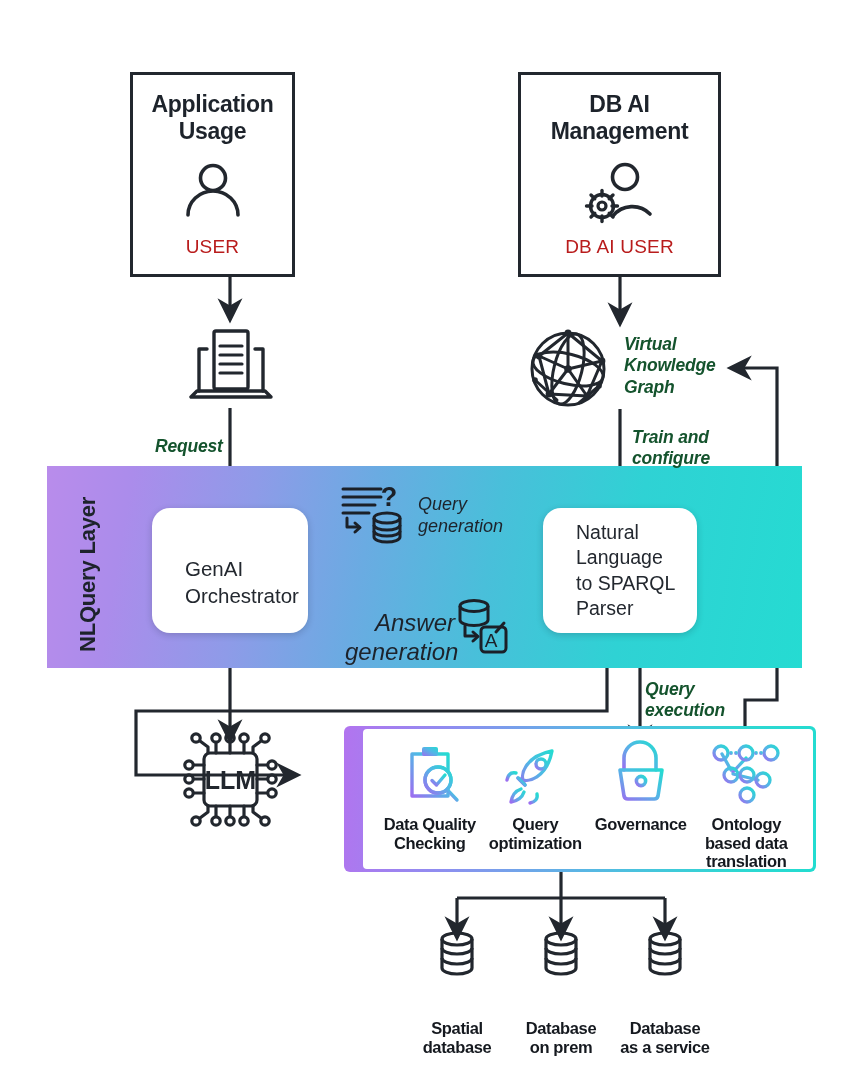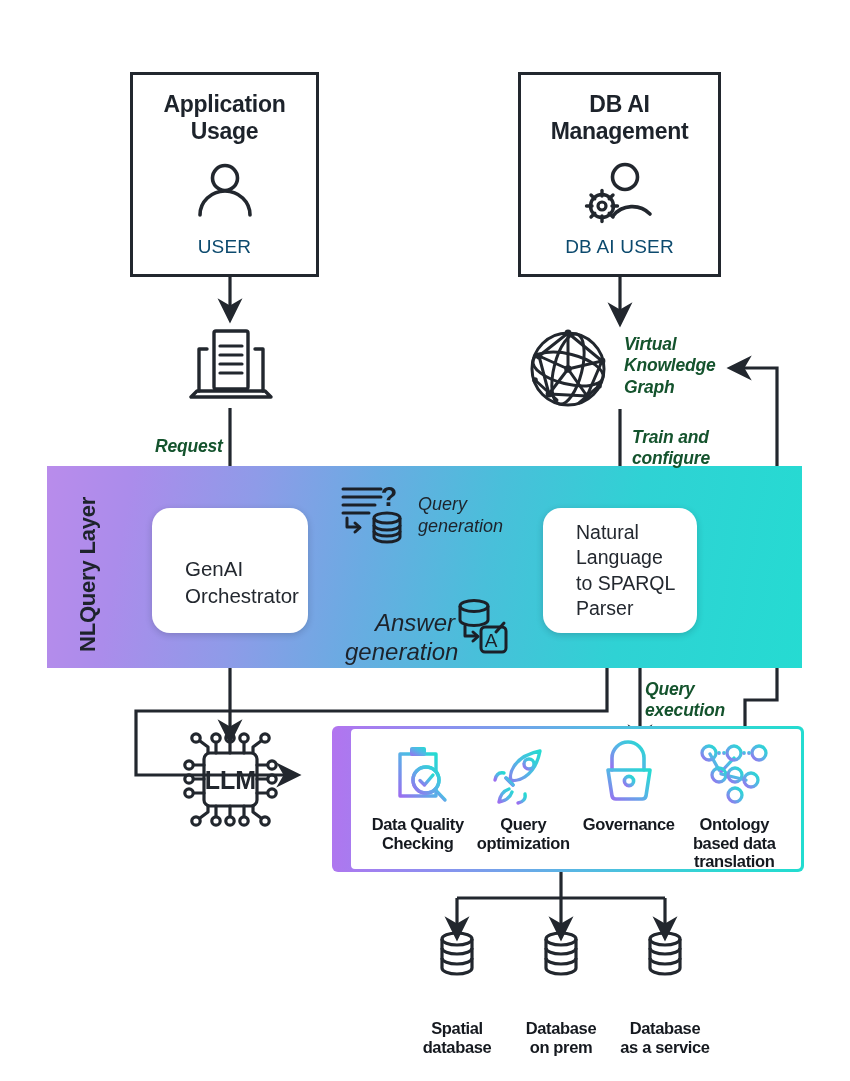--- a/index.html
+++ b/index.html
@@ -29,21 +29,21 @@
     font-weight: bold;
     font-size: 23px;
     color: #1d232b;
     text-align: center;
     line-height: 1.18;
     letter-spacing: -0.3px;
     margin-top: 16px;
   }
   .actor-role {
     font-size: 19px;
-    color: #0c4a6e;
+    color: #b91c1c;
     text-align: center;
     letter-spacing: 0.2px;
   }
   .actor-icon { flex: 1; display: flex; align-items: center; justify-content: center; }
 
   
   .proc-box {
     background: #ffffff;
     border-radius: 18px;
     box-shadow: 0 2px 7px rgba(20,25,40,0.20);
@@ -184,21 +184,21 @@
       <path d="M561,898 L561,930" marker-end="url(#ah)"></path>
       <path d="M665,898 L665,930" marker-end="url(#ah)"></path>
     </g>
   </svg>
 
   <div id="nlq-band" class="abs" style="left:47px; top:466px; width:755px; height:202px;"></div>
   <div class="abs" style="left:75px; top:652px; width:0; height:0;">
     <div id="nlq-band-title">NLQuery Layer</div>
   </div>
 
-  <div class="abs actor-box" style="left:130px; top:72px; width:189px; height:205px;">
+  <div class="abs actor-box" style="left:130px; top:72px; width:165px; height:205px;">
     <div class="actor-title" style="white-space:pre-line;">Application
 Usage</div>
     <div class="actor-icon">
       <svg width="62" height="56" viewBox="0 0 62 56" aria-hidden="true">
         <circle cx="31" cy="15" r="12.5" fill="none" stroke="#22272e" stroke-width="3.6"></circle>
         <path d="M6,52 A25,24 0 0 1 56,52" fill="none" stroke="#22272e" stroke-width="3.6" stroke-linecap="round"></path>
       </svg>
     </div>
     <div class="actor-role" style="margin-bottom:16px;">USER</div>
   </div>
@@ -368,21 +368,21 @@
           <line x1="79" y1="52" x2="89" y2="52"></line>
             <circle cx="94" cy="52" r="4.2"></circle>
           <line x1="79" y1="66" x2="89" y2="66"></line>
             <circle cx="94" cy="66" r="4.2"></circle>
         </g>
       </g>
       <text x="52.5" y="62" font-family="'Liberation Sans',sans-serif" font-size="25" font-weight="bold" fill="#22272e" text-anchor="middle">LLM</text>
     </svg>
   </div>
 
-  <div id="features-panel" class="abs" style="left:332px; top:726px; width:472px; height:146px;padding-left:19px;">
+  <div id="features-panel" class="abs" style="left:344px; top:726px; width:472px; height:146px;padding-left:19px;">
     <div id="features-inner">
 
       <div class="feature">
         <div class="feature-icon">
           <svg width="62" height="62" viewBox="0 0 62 62" aria-hidden="true">
             <defs>
               <linearGradient id="g1" x1="0" y1="1" x2="1" y2="0">
                 <stop offset="0" stop-color="#9b6ef0"></stop>
                   <stop offset="0.55" stop-color="#52b7e6"></stop>
                   <stop offset="1" stop-color="#24dbd1"></stop>

